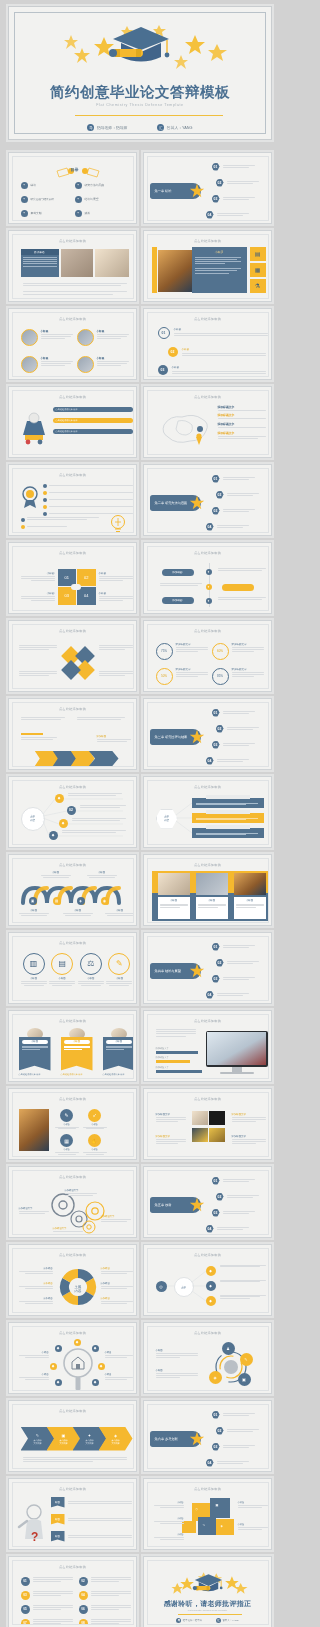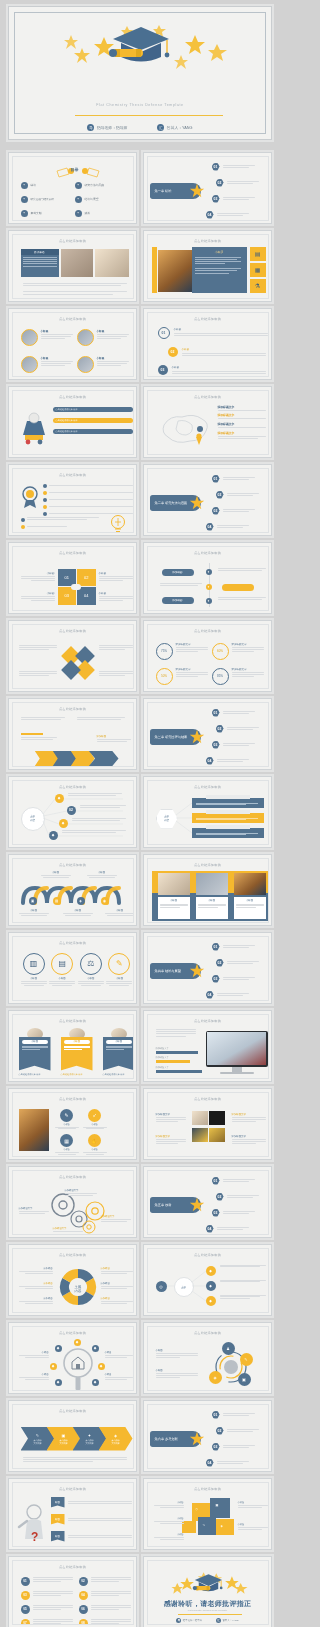--- a/index.html
+++ b/index.html
@@ -102,20 +102,21 @@
         <path d="M158 21 L158 34" stroke="#f5b82e" stroke-width="1.4" fill="none"></path>
         <circle cx="158" cy="36" r="2.4" fill="#4a6f91"></circle>
 
         <rect x="104" y="30" width="30" height="8" rx="4" fill="#f5b82e"></rect>
         <rect x="106" y="30" width="5" height="8" fill="#e0a81f"></rect>
         <rect x="127" y="30" width="5" height="8" fill="#e0a81f"></rect>
         <circle cx="104" cy="34" r="4" fill="#4a6f91"></circle>
       </svg>
     </div>
 
+    <div class="cover-title">简约创意毕业论文答辩模板</div>
     <div class="cover-sub">Flat Chemistry Thesis Defense Template</div>
     <div class="cover-rule"></div>
     <div class="cover-meta">
       <div class="meta-item">
         <span class="meta-dot">导</span>
         <span class="meta-txt">指导老师：指导师</span>
       </div>
       <div class="meta-item">
         <span class="meta-dot">汇</span>
         <span class="meta-txt">答辩人：YANG</span>

